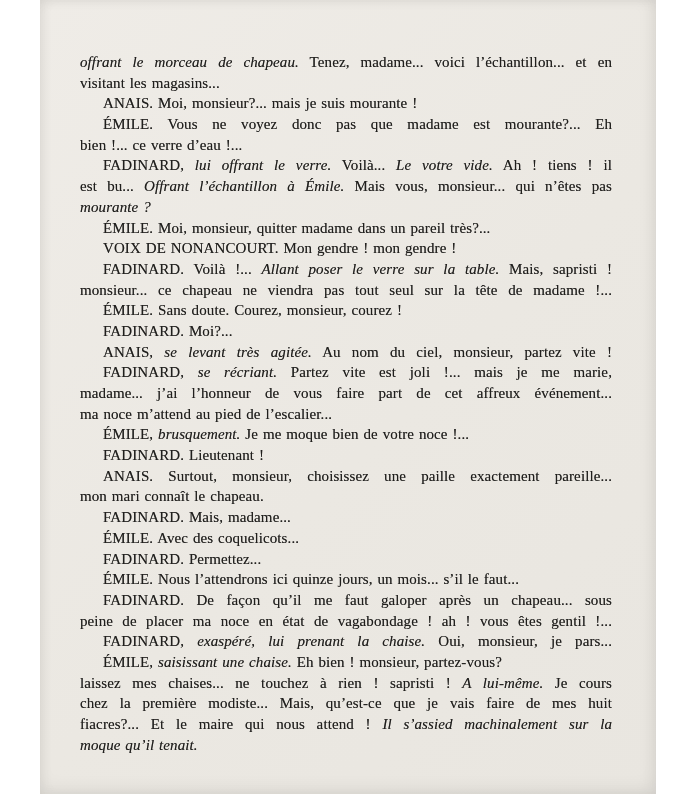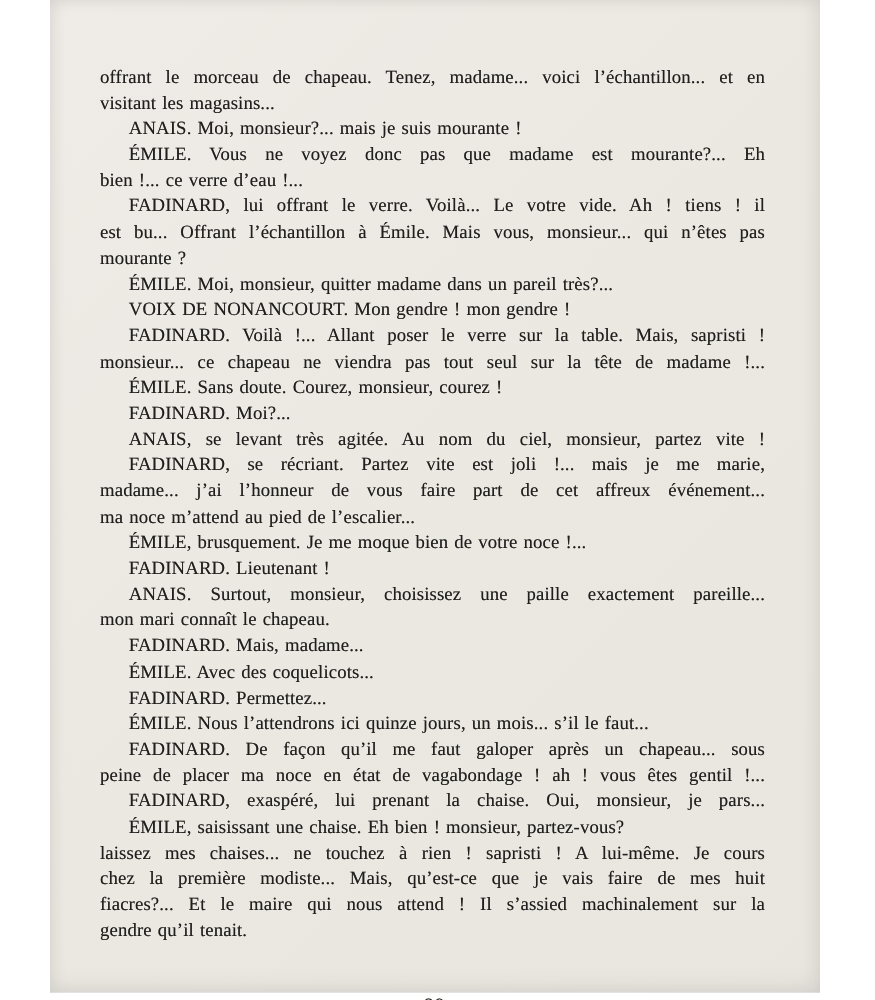--- a/index.html
+++ b/index.html
@@ -29,21 +29,21 @@
     line-height: 20.7px;
     color: #201f1d;
     letter-spacing: 0.1px;
     word-spacing: 1px;
     text-shadow: 0 0 0.3px rgba(20,20,20,0.55);
   }
   .line { height: 20.7px; text-align: left; }
   .line.nw { white-space: nowrap; }
   .line.just { text-align: justify; text-align-last: justify; }
   .line.ind { padding-left: 23px; }
-  .it { }
+  .it { font-style: italic; }
   .page-number {
     position: absolute;
     left: 0; top: 797px;
     width: 100%;
     text-align: center;
     font-size: 15px;
     color: #23221f;
     letter-spacing: 1px;
     text-shadow: 0 0 0.3px rgba(20,20,20,0.5);
   }
@@ -79,16 +79,16 @@
       <div class="line nw ind"><span>ÉMILE. Avec des coquelicots...</span></div>
       <div class="line nw ind"><span>FADINARD. Permettez...</span></div>
       <div class="line nw ind"><span>ÉMILE. Nous l’attendrons ici quinze jours, un mois... s’il le faut...</span></div>
       <div class="line just ind"><span>FADINARD. De façon qu’il me faut galoper après un chapeau... sous</span></div>
       <div class="line just"><span>peine de placer ma noce en état de vagabondage ! ah ! vous êtes gentil !...</span></div>
       <div class="line just ind"><span>FADINARD, </span><span class="it">exaspéré, lui prenant la chaise.</span><span> Oui, monsieur, je pars...</span></div>
       <div class="line nw ind"><span>ÉMILE, </span><span class="it">saisissant une chaise.</span><span> Eh bien ! monsieur, partez-vous?</span></div>
       <div class="line just"><span>laissez mes chaises... ne touchez à rien ! sapristi ! </span><span class="it">A lui-même.</span><span> Je cours</span></div>
       <div class="line just"><span>chez la première modiste... Mais, qu’est-ce que je vais faire de mes huit</span></div>
       <div class="line just"><span>fiacres?... Et le maire qui nous attend ! </span><span class="it">Il s’assied machinalement sur la</span></div>
-      <div class="line nw"><span class="it">gendre qu’il tenait.</span></div>
+      <div class="line nw"><span class="it">moque qu’il tenait.</span></div>
     </div>
   <div class="page-number">29</div>
 </div>
 
 </body></html>

